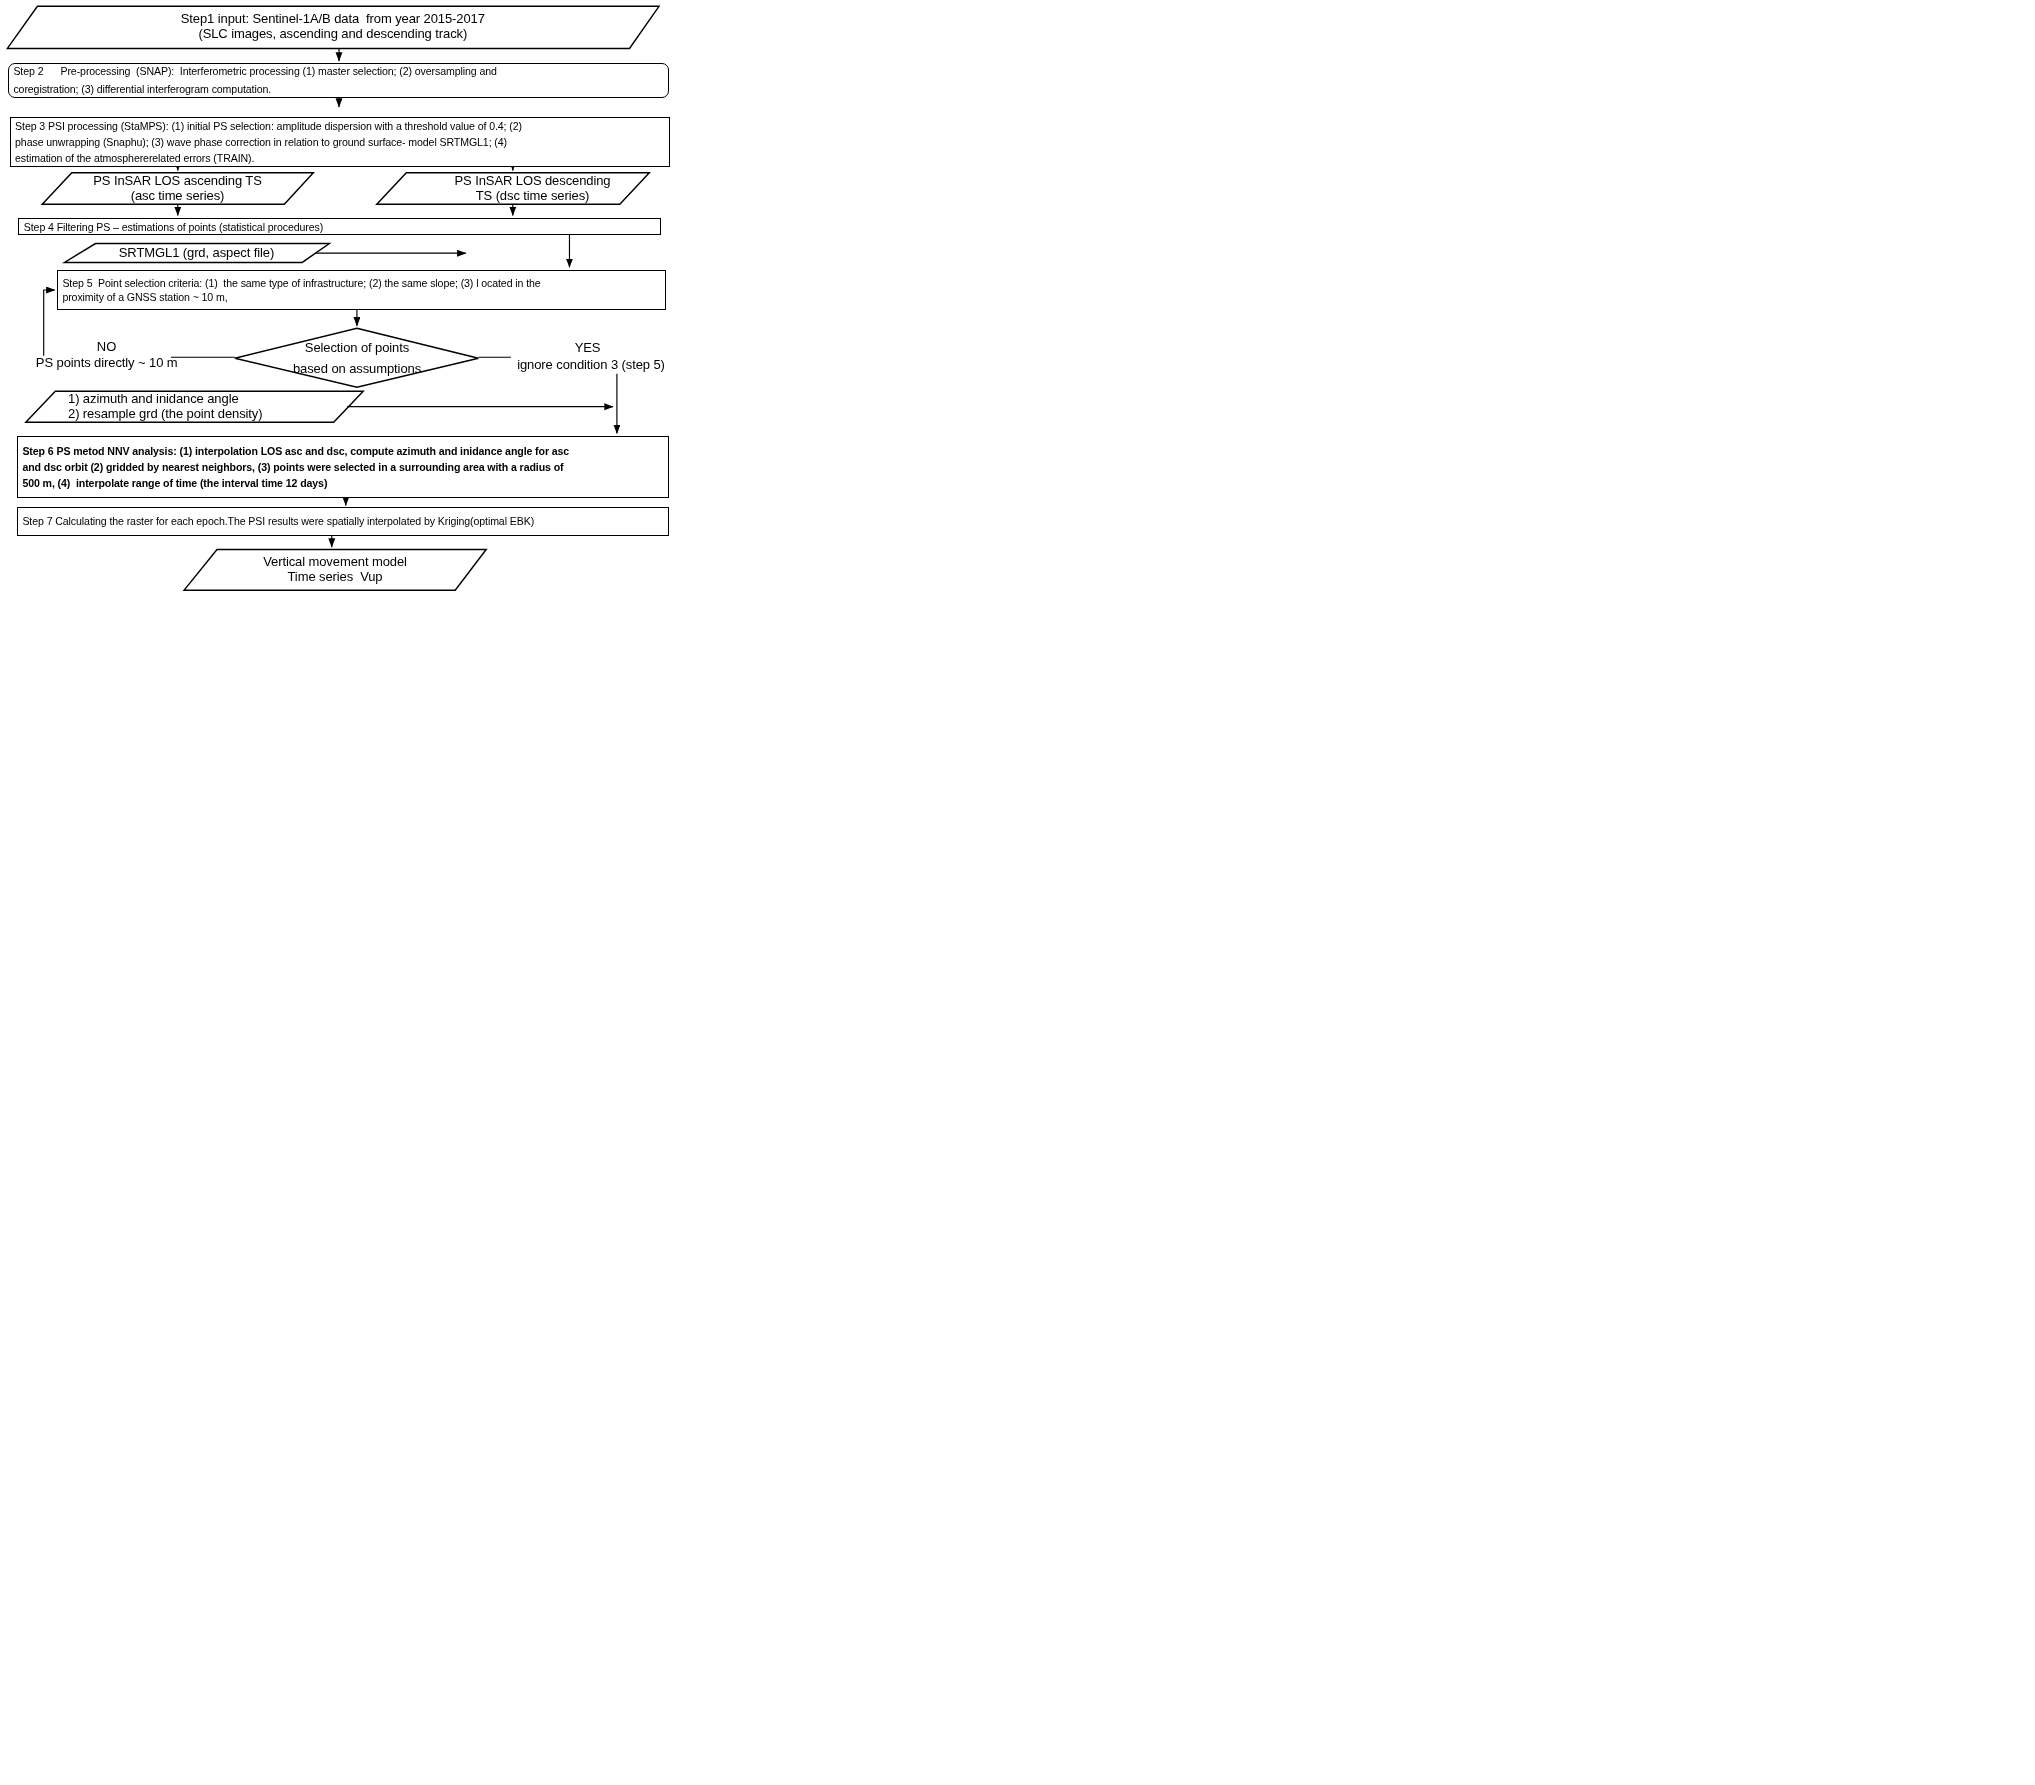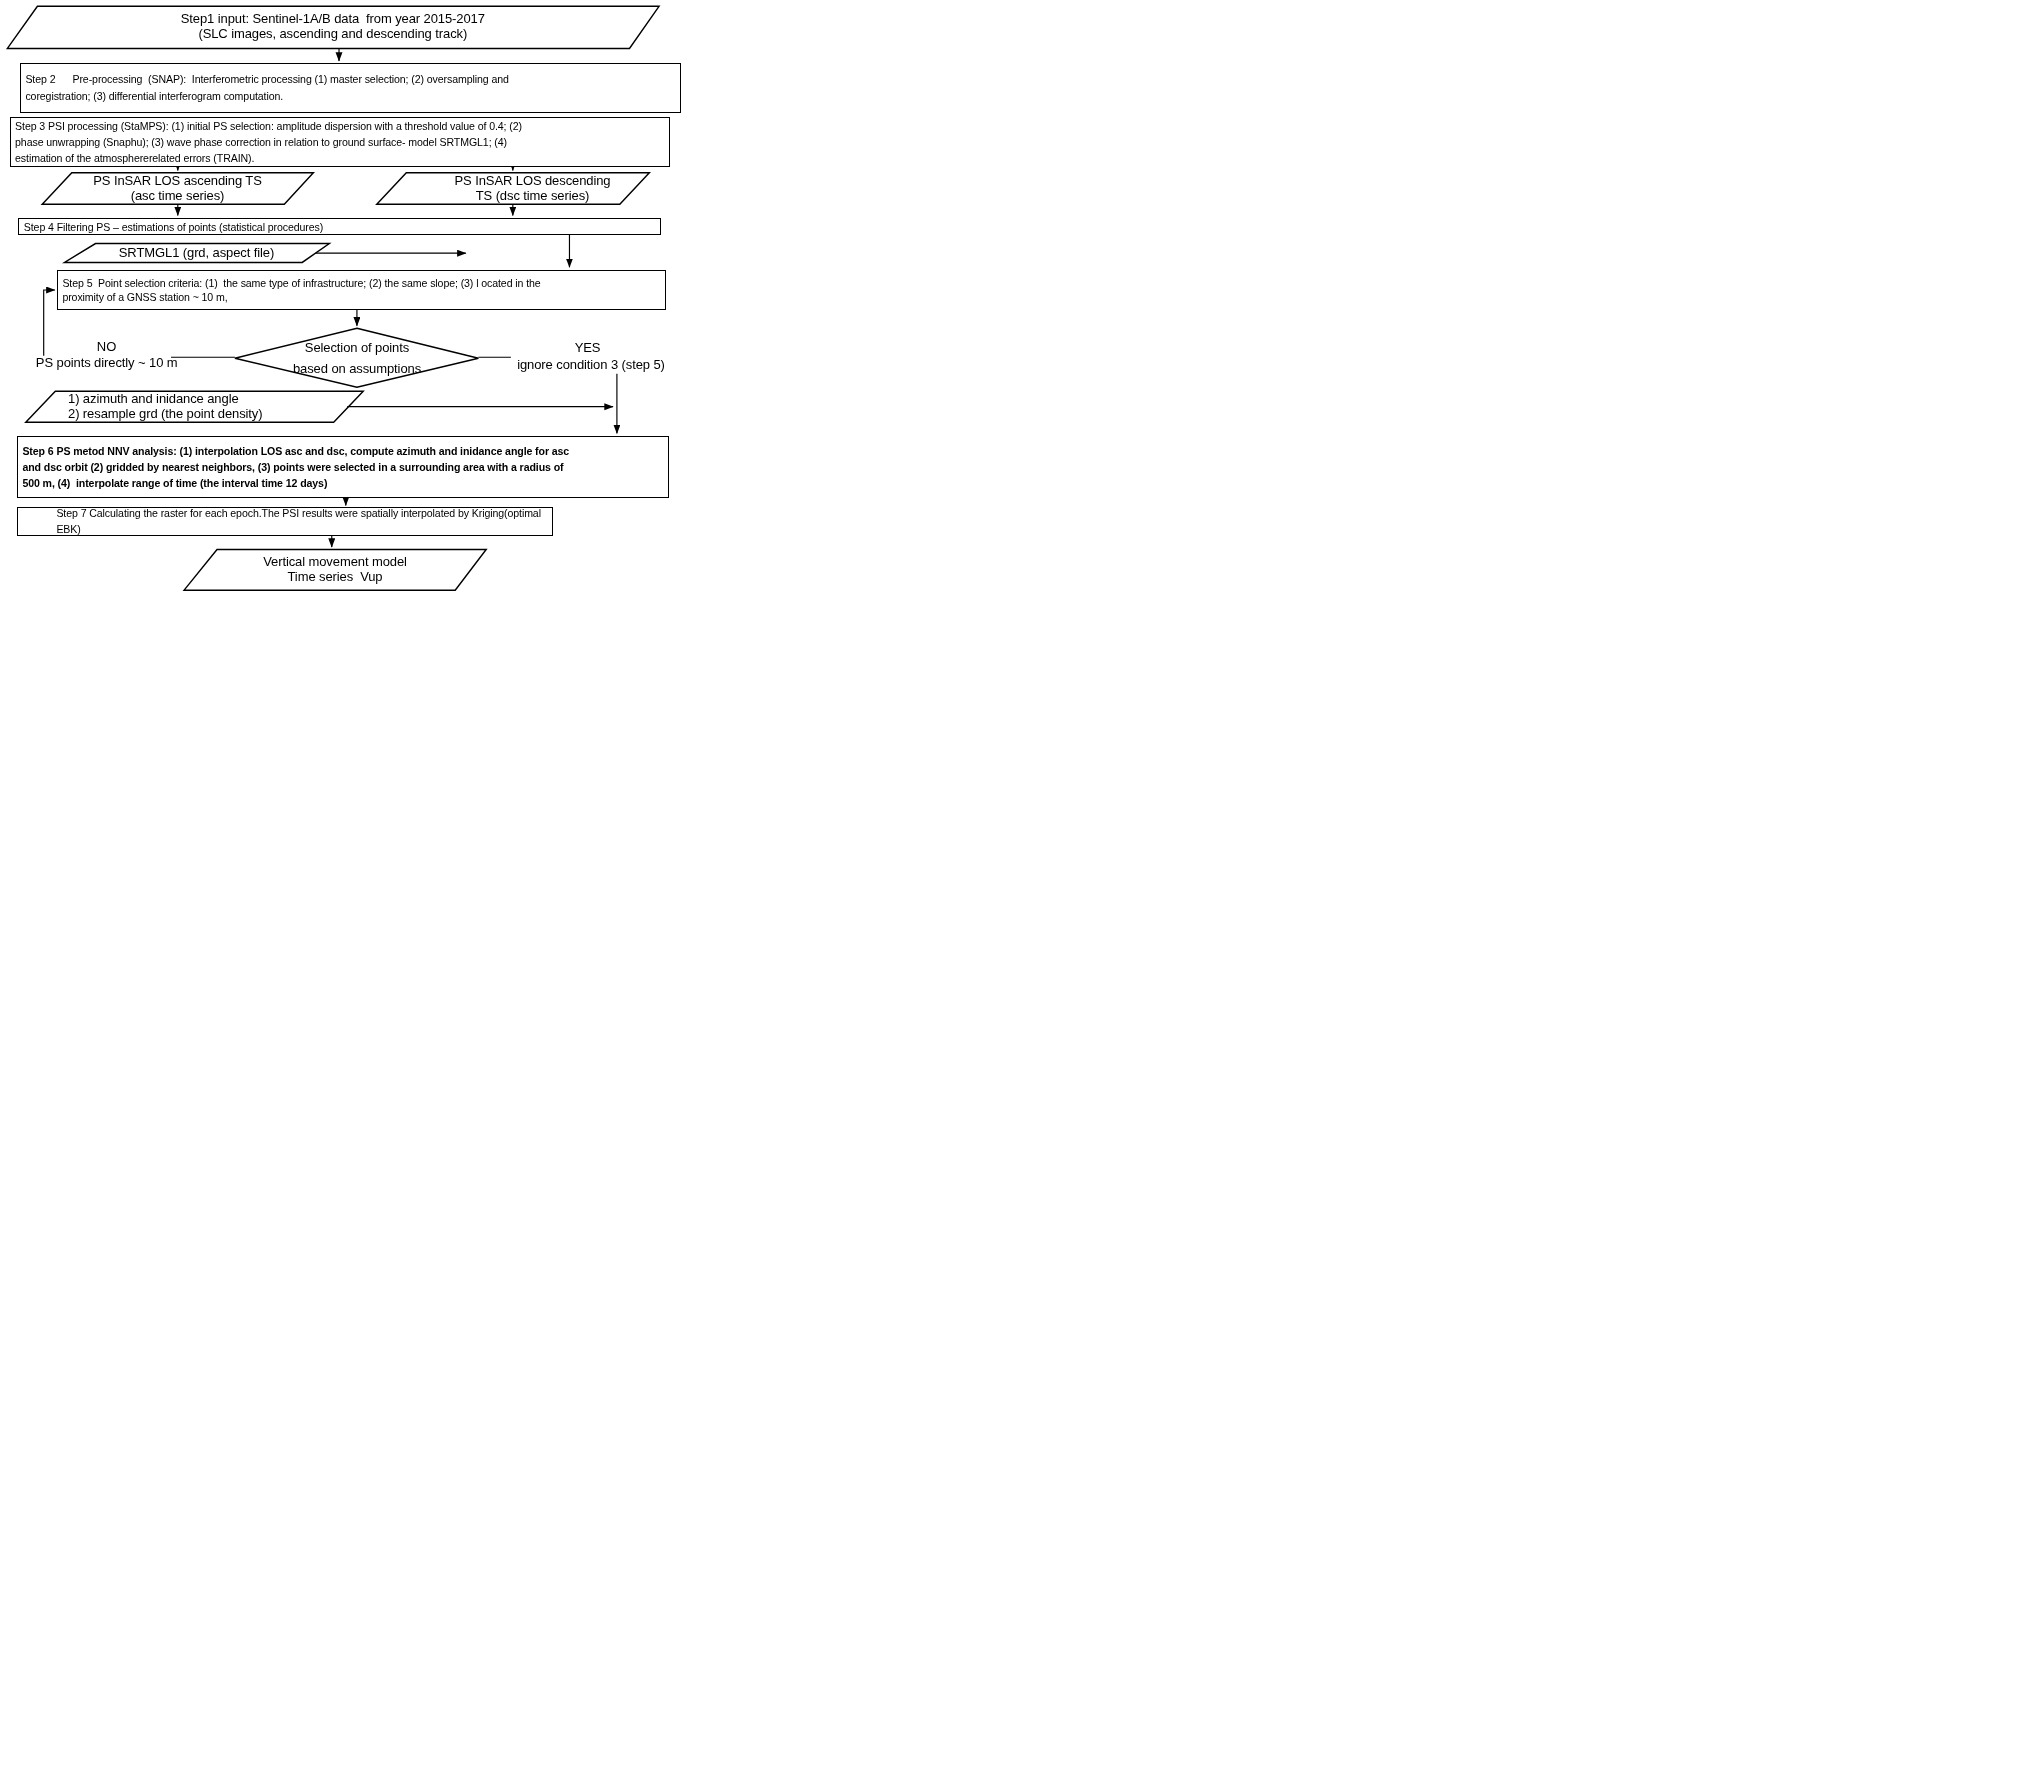--- a/index.html
+++ b/index.html
@@ -73,21 +73,21 @@
     <line class="flow" x1="737" y1="640" x2="737" y2="673" marker-end="url(#ah)"></line>
     <line class="flow" x1="485" y1="738" x2="353" y2="738"></line>
     <polyline class="flow" points="90,735 90,599 113,599" marker-end="url(#ah)"></polyline>
     <line class="flow" x1="988" y1="738" x2="1055" y2="738"></line>
     <line class="flow" x1="1274" y1="772" x2="1274" y2="895" marker-end="url(#ah)"></line>
     <line class="flow" x1="717" y1="840" x2="1266" y2="840" marker-end="url(#ah)"></line>
     <line class="flow" x1="714" y1="1029" x2="714" y2="1044" marker-end="url(#ah)"></line>
     <line class="flow" x1="685" y1="1107" x2="685" y2="1130" marker-end="url(#ah)"></line>
   </svg>
 
-  <div class="box" style="left:20px;top:63px;width:661px;height:50px;">
+  <div class="box" style="left:8px;top:63px;width:661px;height:35px;border-radius:7px;">
     <div class="txt lh36 left">Step 2      Pre-processing  (SNAP):  Interferometric processing (1) master selection; (2) oversampling and
 coregistration; (3) differential interferogram computation.</div>
   </div>
 
   <div class="box" style="left:9.7px;top:109px;width:660px;height:50px;margin-top:8px;">
     <div class="txt left">Step 3 PSI processing (StaMPS): (1) initial PS selection: amplitude dispersion with a threshold value of 0.4; (2)
 phase unwrapping (Snaphu); (3) wave phase correction in relation to ground surface- model SRTMGL1; (4)
 estimation of the atmosphererelated errors (TRAIN).</div>
   </div>
 
@@ -99,21 +99,21 @@
     <div class="txt lh30 left">Step 5  Point selection criteria: (1)  the same type of infrastructure; (2) the same slope; (3) l ocated in the
 proximity of a GNSS station ~ 10 m,</div>
   </div>
 
   <div class="box" style="left:17px;top:436px;width:652px;height:62px;font-weight:bold;">
     <div class="txt left">Step 6 PS metod NNV analysis: (1) interpolation LOS asc and dsc, compute azimuth and inidance angle for asc
 and dsc orbit (2) gridded by nearest neighbors, (3) points were selected in a surrounding area with a radius of
 500 m, (4)  interpolate range of time (the interval time 12 days)</div>
   </div>
 
-  <div class="box" style="left:17px;top:507px;width:536px;height:28.6px;padding-left:34px;">
+  <div class="box" style="left:17px;top:507px;width:652px;height:28.6px;">
     <div class="txt left">Step 7 Calculating the raster for each epoch.The PSI results were spatially interpolated by Kriging(optimal EBK)</div>
   </div>
 
   <div class="overlay" style="left:7.3px;top:12px;width:651px;">Step1 input: Sentinel-1A/B data  from year 2015-2017
 (SLC images, ascending and descending track)</div>
 
   <div class="overlay" style="left:42px;top:174px;width:271px;">PS InSAR LOS ascending TS
 (asc time series)</div>
 
   <div class="overlay" style="left:396px;top:174px;width:273px;">PS InSAR LOS descending

